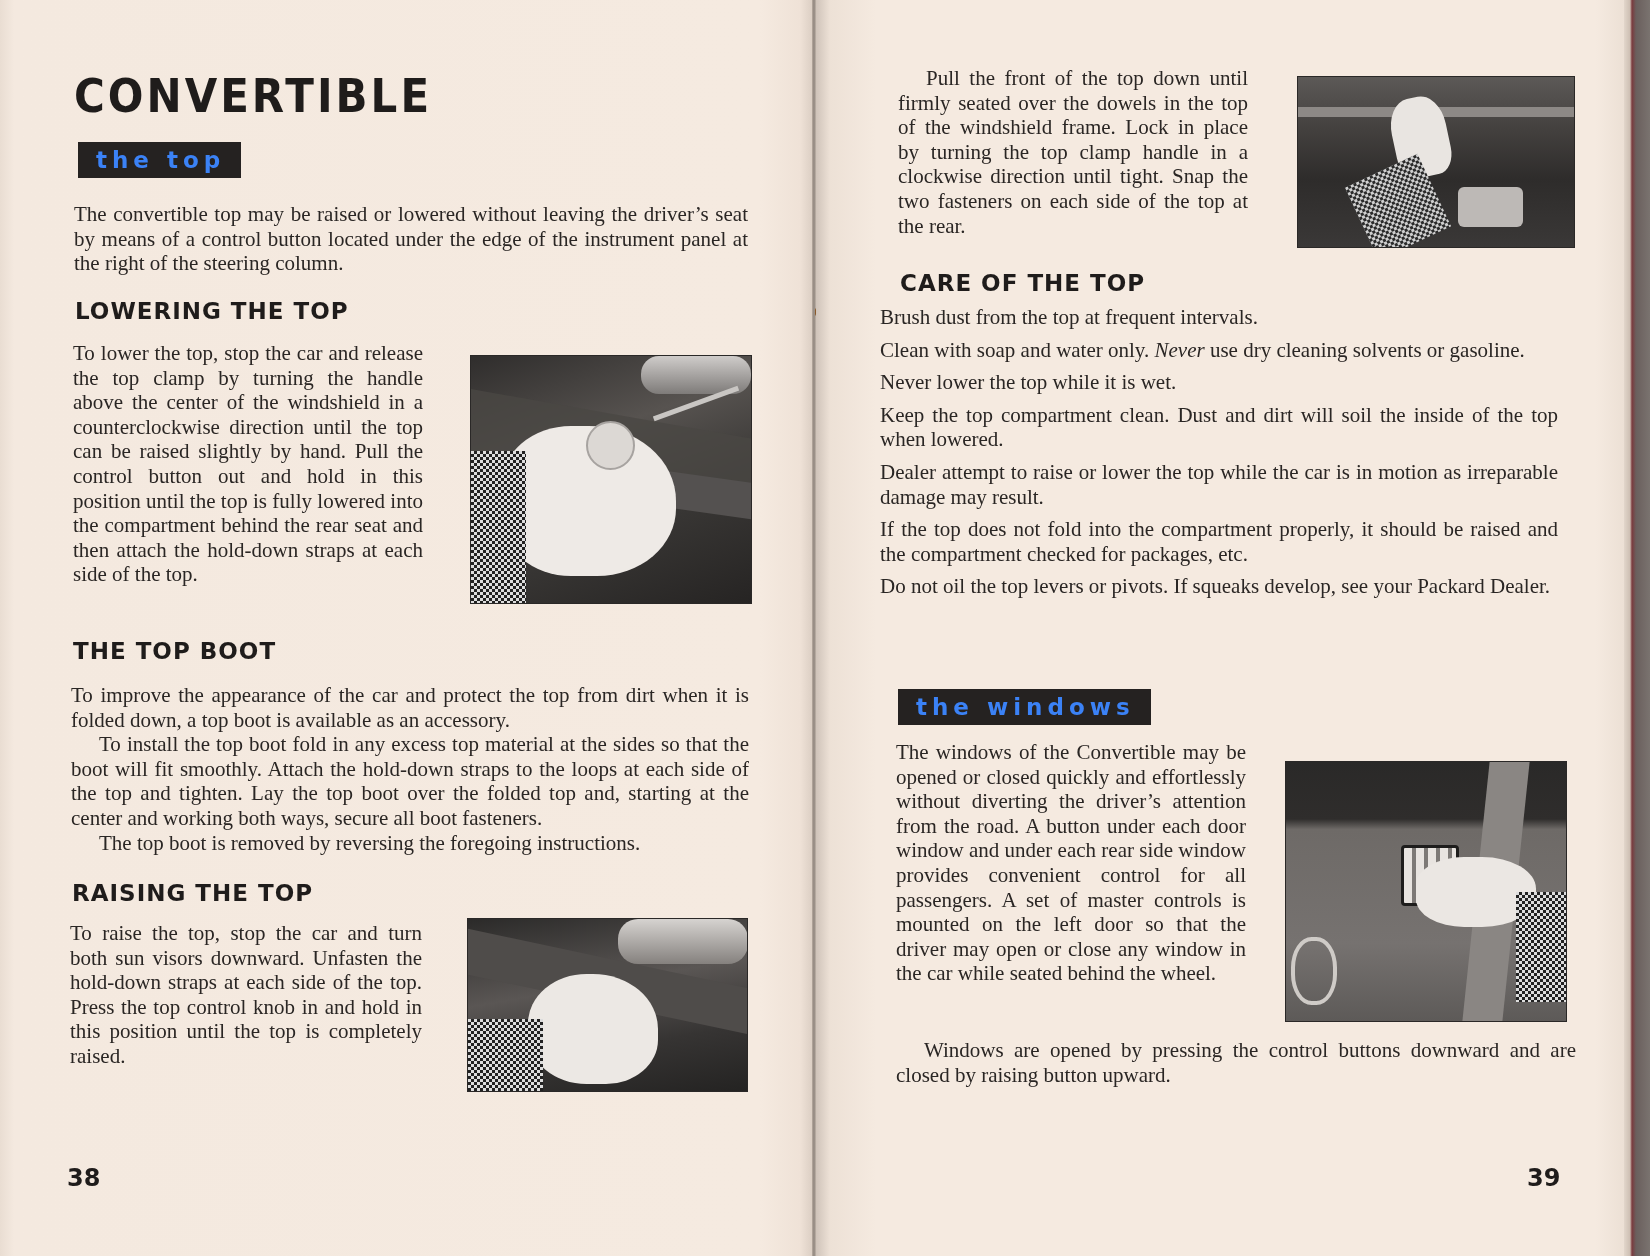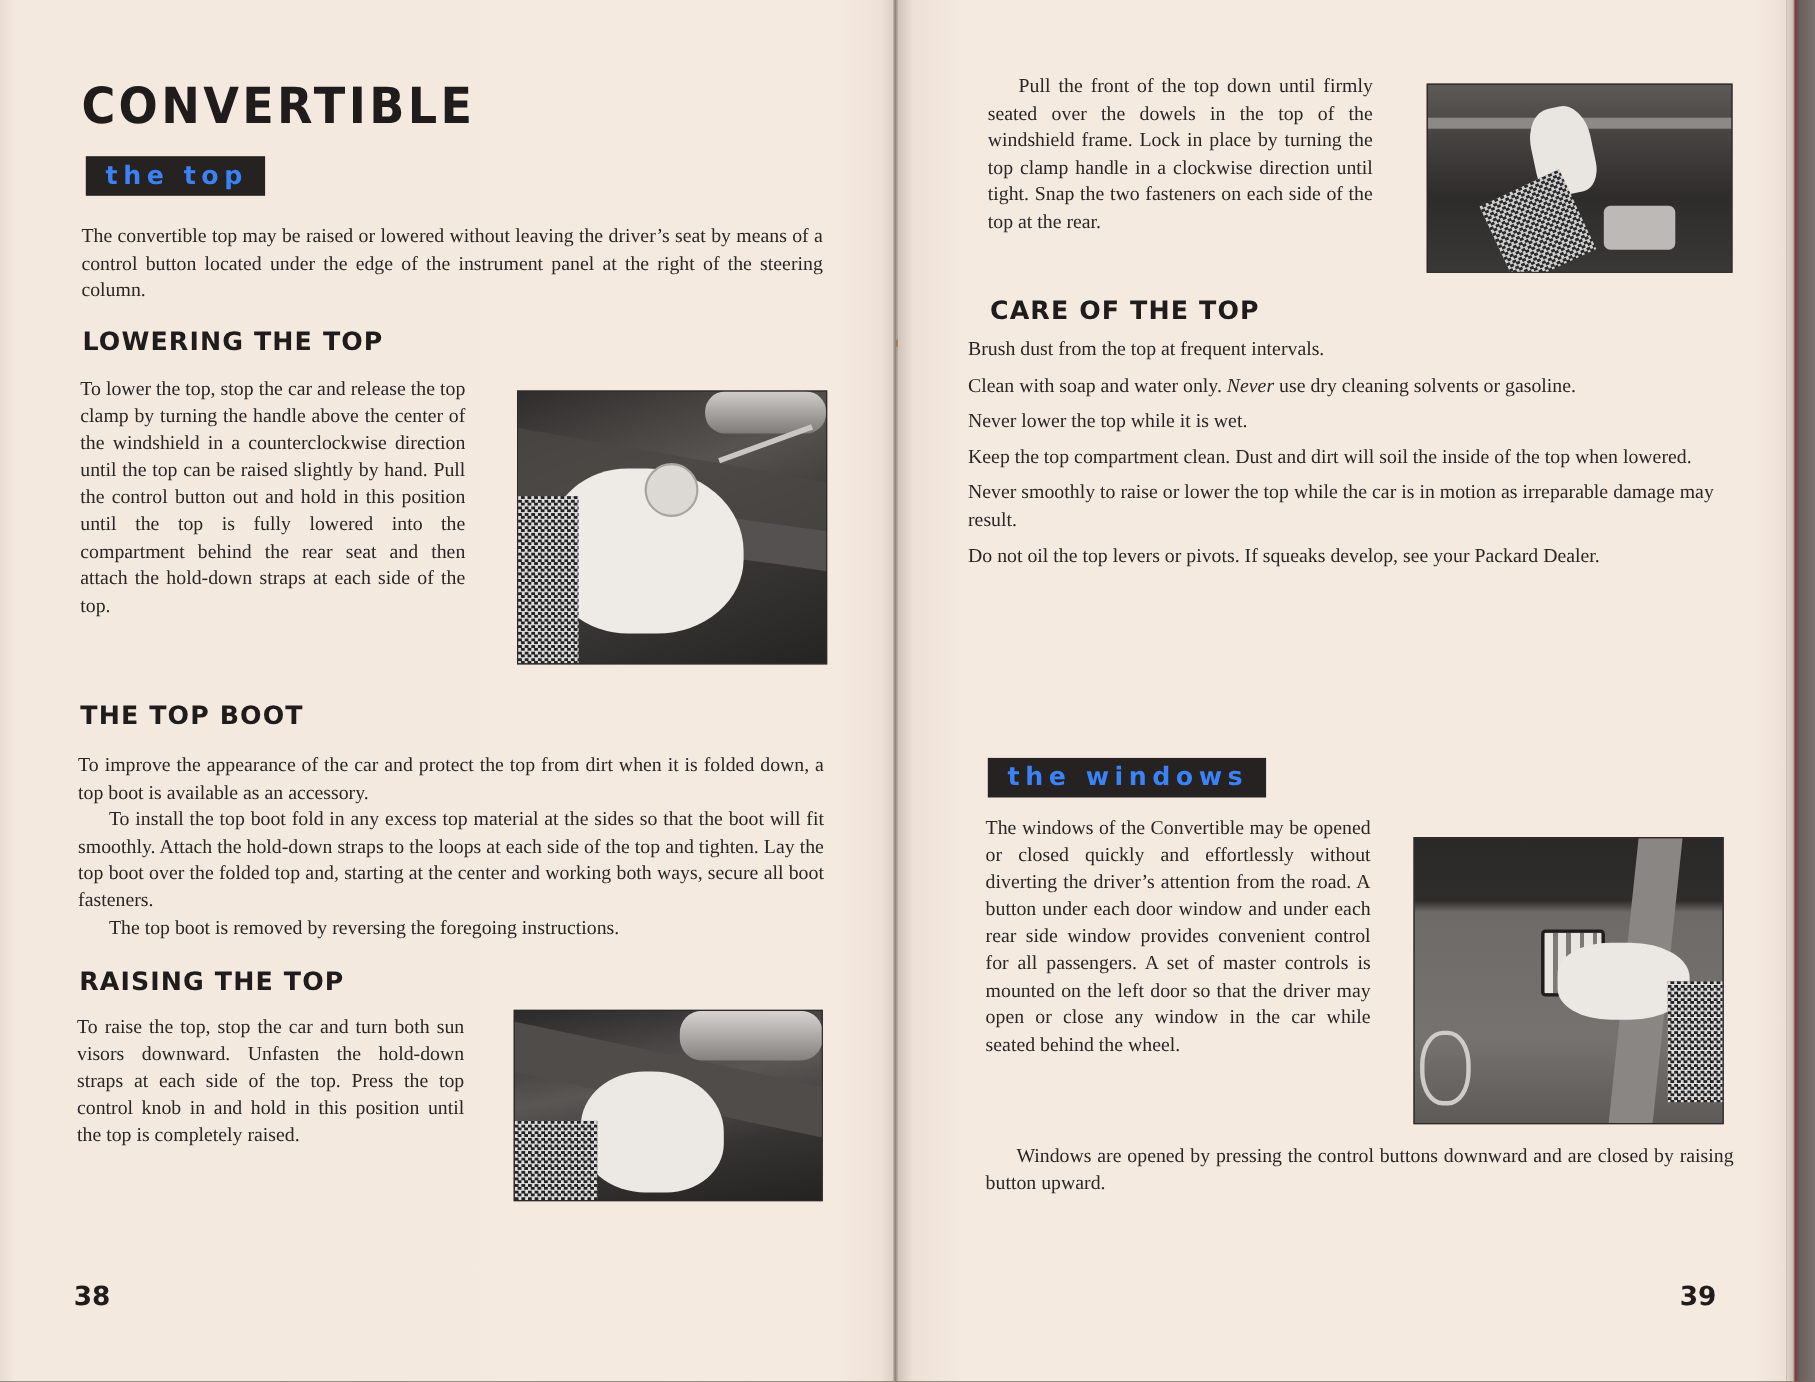--- a/index.html
+++ b/index.html
@@ -33,21 +33,21 @@
     background:#252221; color:#3b82f6;
     font-family:"DejaVu Sans", "Liberation Sans", sans-serif; font-weight:bold;
     font-size:23px; letter-spacing:5px; line-height:36px; padding:0 16px 0 18px;
     white-space:nowrap;
   }
   .h2 {
     font-family:"DejaVu Sans", "Liberation Sans", sans-serif; font-weight:bold;
     font-size:23px; letter-spacing:1px; color:#1f1c1b; white-space:nowrap;
   }
   .body {
-    font-size:18px; line-height:24.6px; text-align:justify;
+    font-size:21px; line-height:24.6px; text-align:justify;
   }
   .body p { margin:0; }
   .indent { text-indent:28px; }
   .gap p + p { margin-top:8px; }
   .pagenum {
     font-family:"DejaVu Sans", "Liberation Sans", sans-serif; font-weight:bold;
     font-size:24px; color:#1f1c1b;
   }
   .photo { position:absolute; overflow:hidden; background:#3c3a39; border:1px solid #2a2827; }
   .photo > * { position:absolute; }
@@ -114,21 +114,22 @@
     <div style="left:60px;top:90px;width:80px;height:80px;background:repeating-conic-gradient(#2a2a2a 0 25%,#cfcfcf 0 50%) 0 0/6px 6px;transform:rotate(-25deg);"></div>
     <div style="left:160px;top:110px;width:65px;height:40px;background:#bdb9b6;border-radius:6px;"></div>
   </div>
 
   <div class="abs h2" style="left:84px;top:270px;">CARE OF THE TOP</div>
   <div class="abs body gap" style="left:64px;top:305px;width:678px;">
     <p>Brush dust from the top at frequent intervals.</p>
     <p><span>Clean with soap and water only. </span><em>Never</em><span> use dry cleaning solvents or gasoline.</span></p>
     <p>Never lower the top while it is wet.</p>
     <p>Keep the top compartment clean. Dust and dirt will soil the inside of the top when lowered.</p>
-    <p>Never smoothly to raise or lower the top while the car is in motion as irreparable damage may result.</p>
+    <p>Dealer attempt to raise or lower the top while the car is in motion as irreparable damage may result.</p>
+    <p>If the top does not fold into the compartment properly, it should be raised and the compartment checked for packages, etc.</p>
     <p>Do not oil the top levers or pivots. If squeaks develop, see your Packard Dealer.</p>
   </div>
 
   <div class="abs banner" style="left:82px;top:689px;">the windows</div>
 
   <div class="abs body" style="left:80px;top:740px;width:350px;">
     <p>The windows of the Convertible may be opened or closed quickly and effortlessly without diverting the driver’s attention from the road. A button under each door window and under each rear side window provides convenient control for all passengers. A set of master controls is mounted on the left door so that the driver may open or close any window in the car while seated behind the wheel.</p>
   </div>
   <div class="abs body" style="left:80px;top:1038px;width:680px;">
     <p class="indent">Windows are opened by pressing the control buttons downward and are closed by raising button upward.</p>

